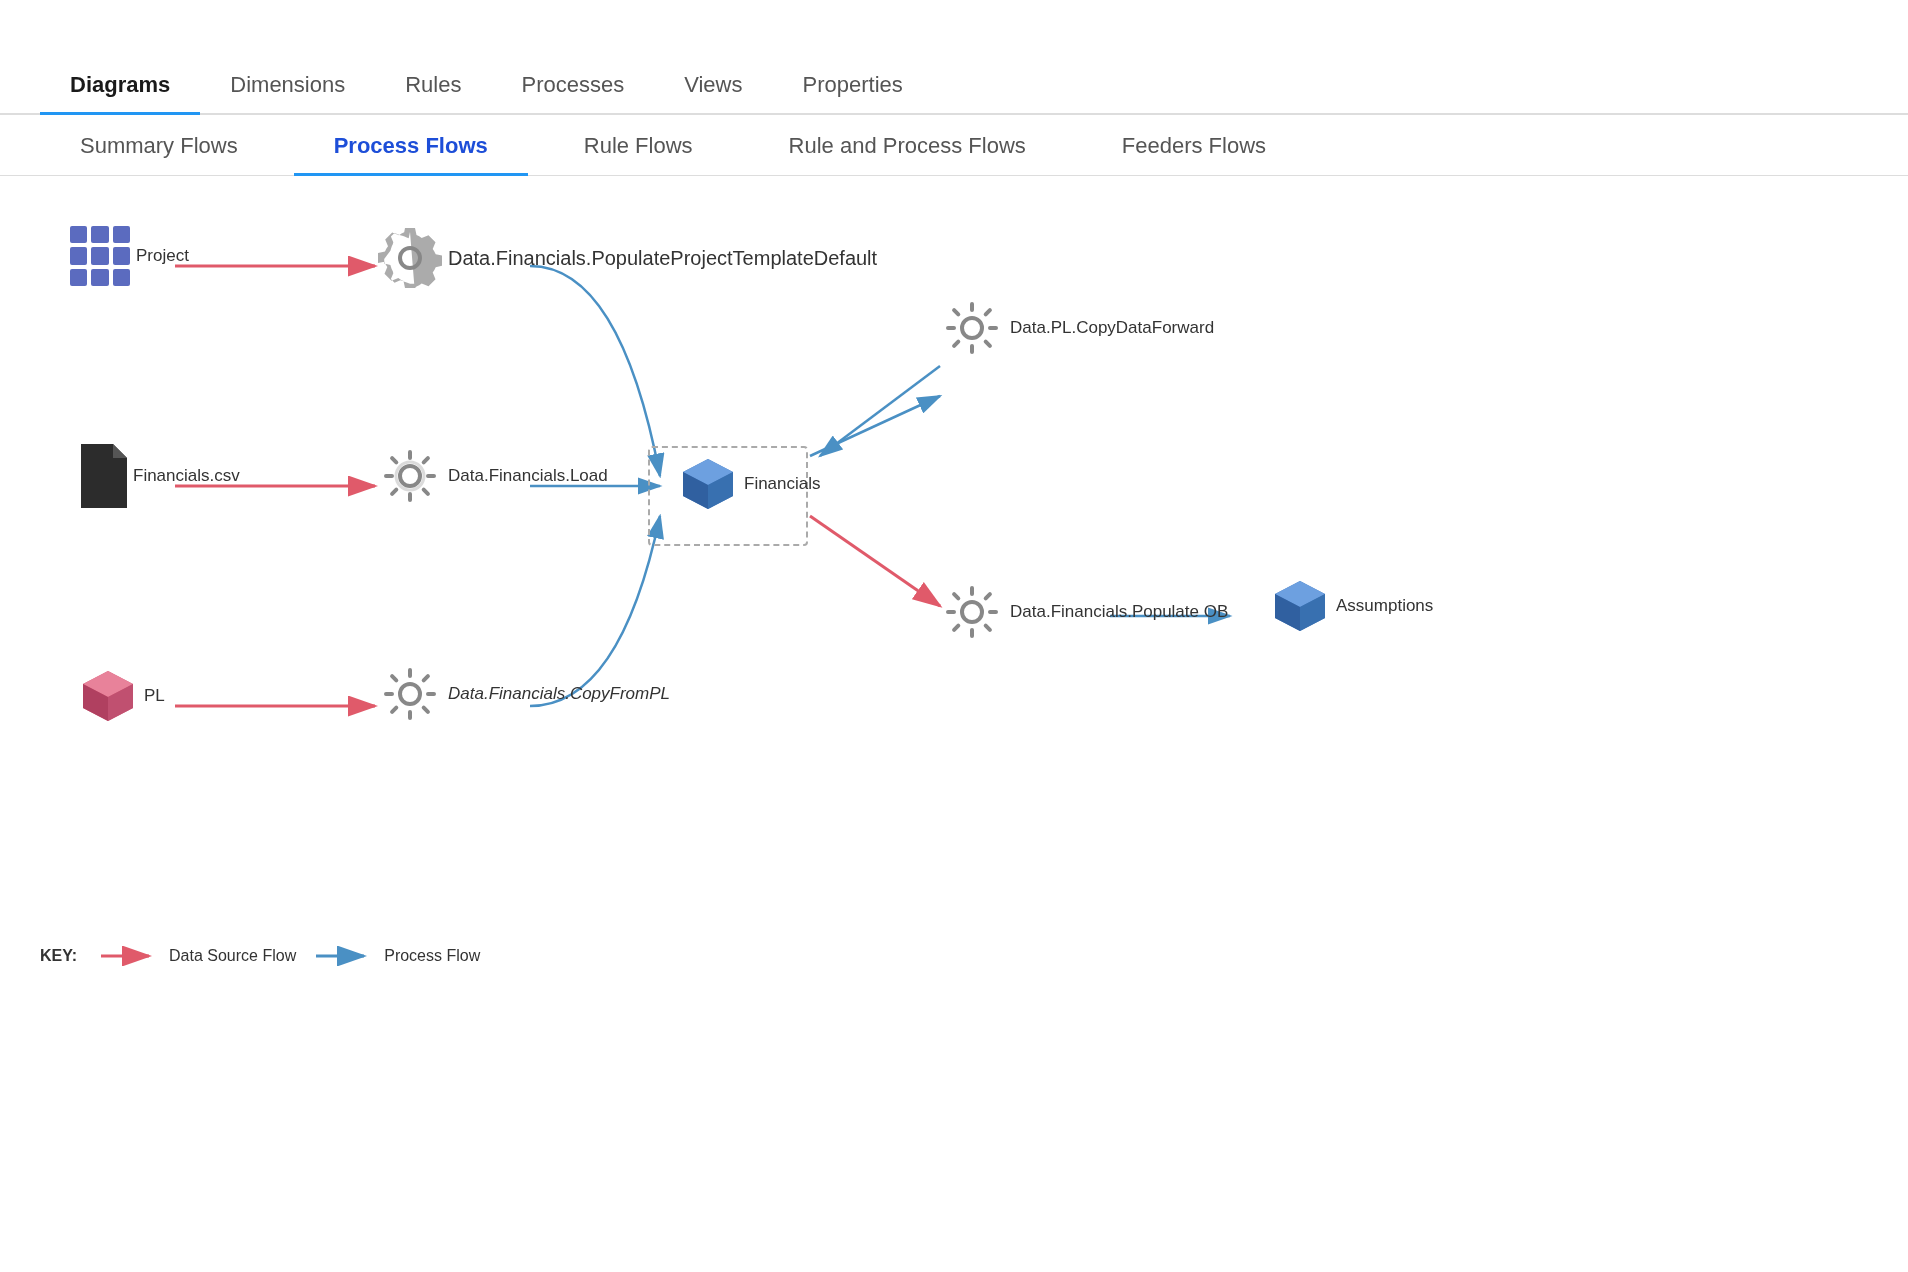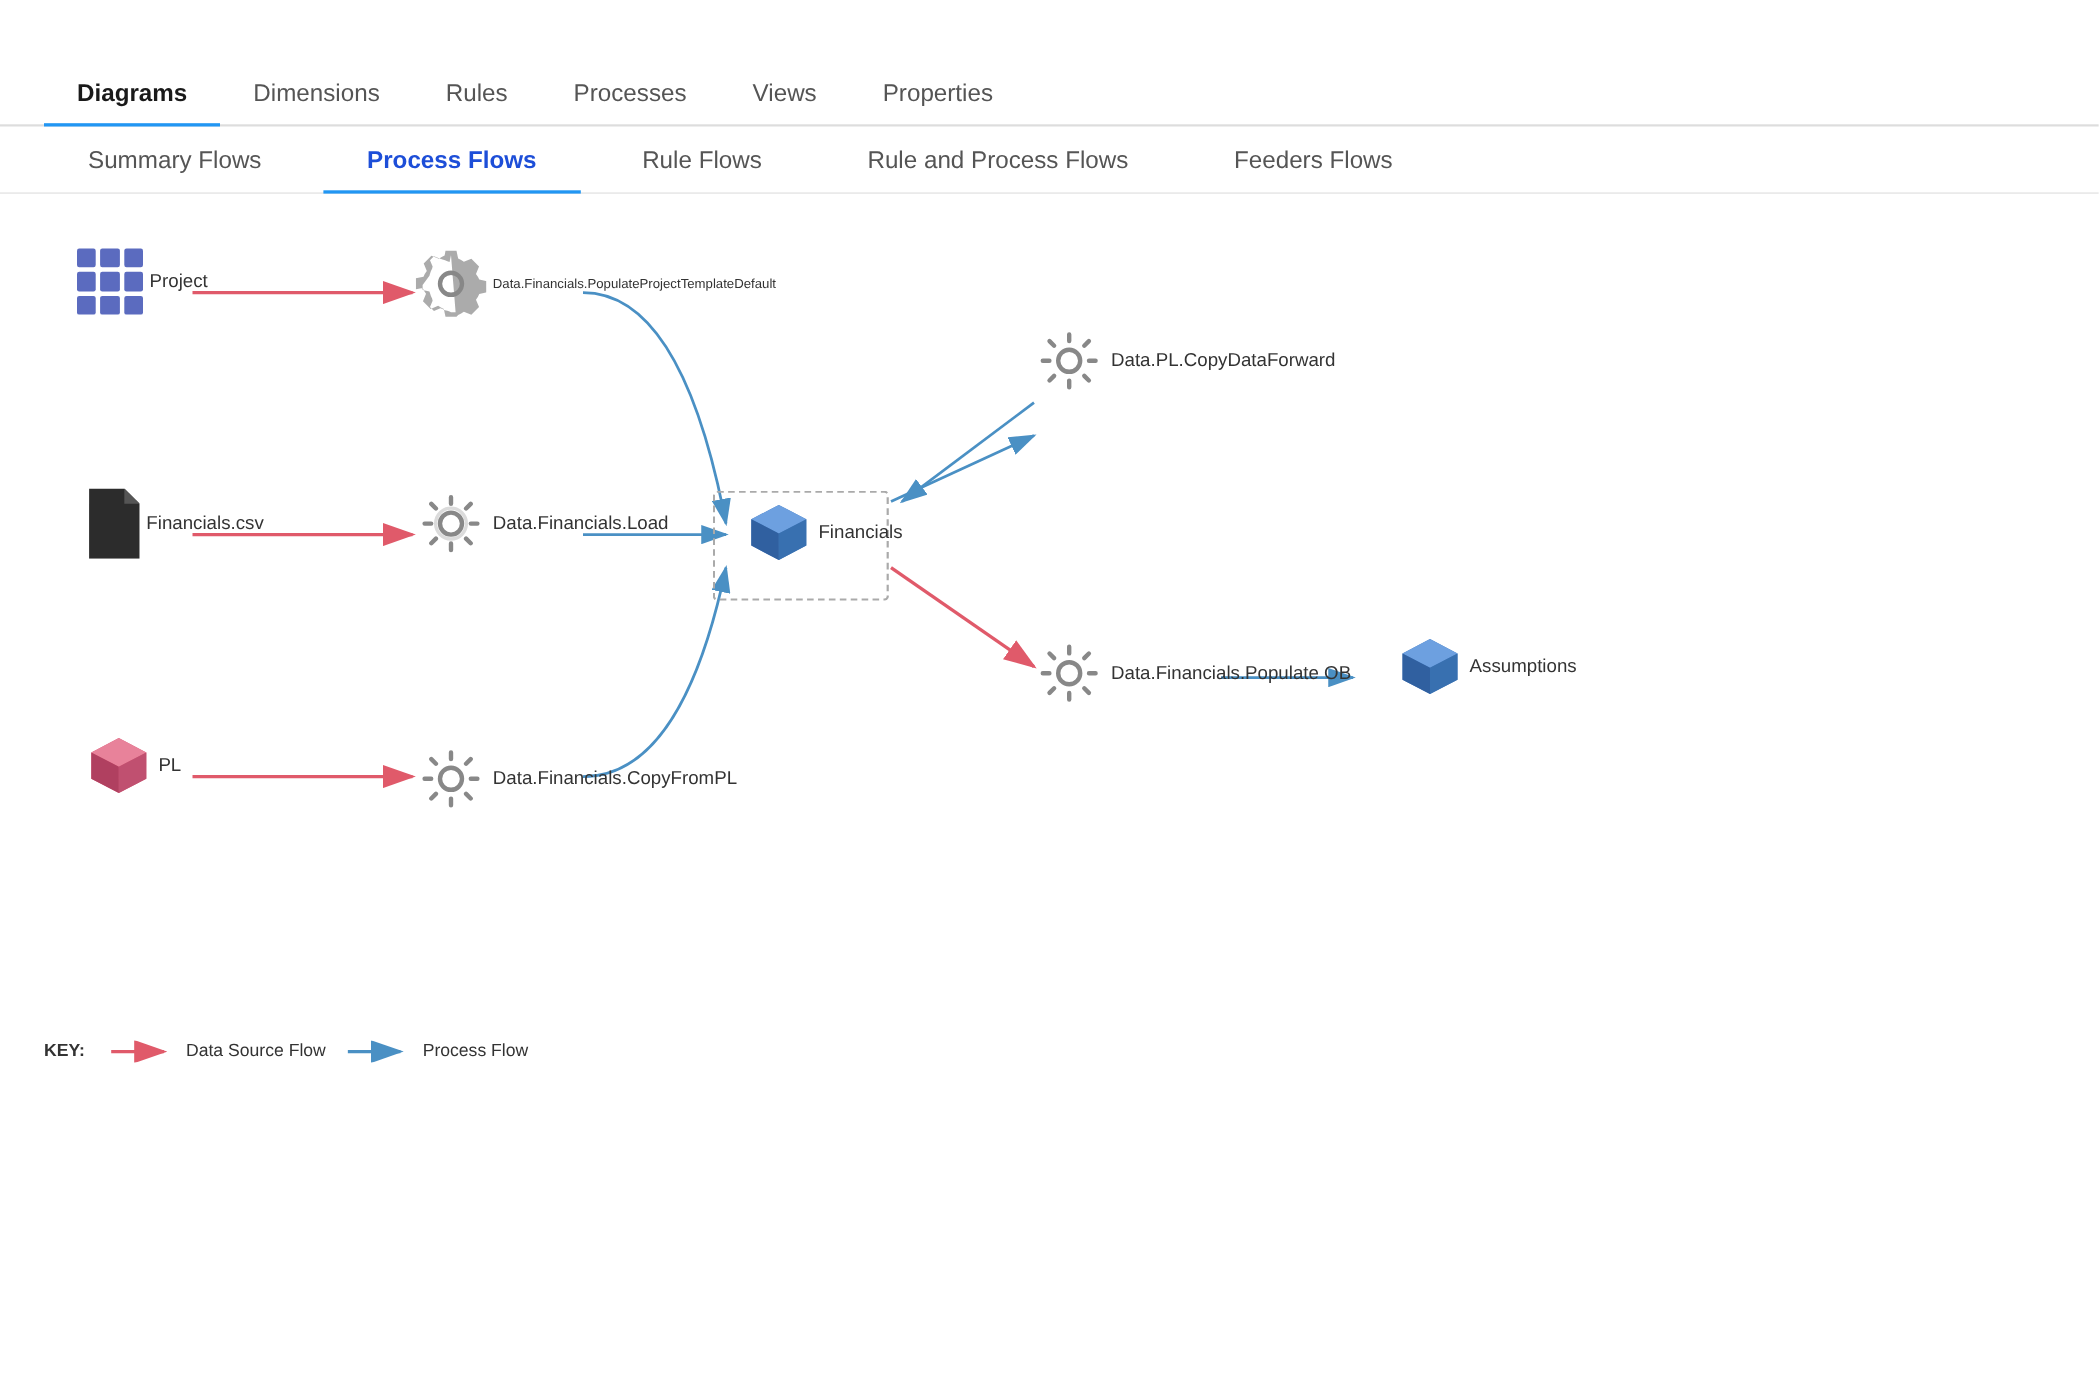--- a/index.html
+++ b/index.html
@@ -243,33 +243,33 @@
       <polygon points="55,18 30,31 30,55 55,42" fill="#c05070"></polygon>
     </svg>
     <div class="node-label">PL</div>
   </div>
 
   <div class="node" style="left:378px; top:50px;">
     <svg class="gear-icon" viewBox="0 0 64 64">
       <path d="M32 20a12 12 0 1 1 0 24 12 12 0 0 1 0-24zm0 4a8 8 0 1 0 0 16 8 8 0 0 0 0-16z" fill="#888"></path>
       <path d="M27 2h10l1.5 7a20 20 0 0 1 5.2 3l6.8-2.8 7 7-2.8 6.8a20 20 0 0 1 3 5.2l7 1.5v10l-7 1.5a20 20 0 0 1-3 5.2l2.8 6.8-7 7-6.8-2.8a20 20 0 0 1-5.2 3L37 62H27l-1.5-7a20 20 0 0 1-5.2-3l-6.8 2.8-7-7 2.8-6.8a20 20 0 0 1-3-5.2L0 37V27l7-1.5a20 20 0 0 1 3-5.2L7.2 13.5l7-7 6.8 2.8a20 20 0 0 1 5.2-3zm5 4H32l-1.3 6.2-2-.6a16 16 0 0 0-4.4-1.8l-2-.5-5.8-2.4-3.6 3.6 2.4 5.8-.5 2a16 16 0 0 0-1.8 4.4l-.6 2L6.2 33v4.6l6.2 1.3.6 2a16 16 0 0 0 1.8 4.4l.5 2-2.4 5.8 3.6 3.6 5.8-2.4 2 .5a16 16 0 0 0 4.4 1.8l2 .6L32 57.8h4.6l-0.4.2z" fill="#888" opacity="0.7"></path>
     </svg>
-    <div class="node-label" style="font-size:12px; max-width:200px; white-space:nowrap;">Data.Financials.PopulateProjectTemplateDefault</div>
+    <div class="node-label" style="font-size:20px; max-width:200px; white-space:nowrap;">Data.Financials.PopulateProjectTemplateDefault</div>
   </div>
 
   <div class="node" style="left:378px; top:268px;">
     <svg class="gear-icon" viewBox="0 0 64 64">
       <circle cx="32" cy="32" r="10" fill="none" stroke="#888" stroke-width="4"></circle>
       <path d="M32 8v6M32 50v6M8 32h6M50 32h6M14.1 14.1l4.2 4.2M45.7 45.7l4.2 4.2M14.1 49.9l4.2-4.2M45.7 18.3l4.2-4.2" stroke="#888" stroke-width="4" stroke-linecap="round"></path>
       <path d="M32 18a14 14 0 1 1 0 28 14 14 0 0 1 0-28z" fill="none" stroke="#888" stroke-width="3" opacity="0.3"></path>
     </svg>
     <div class="node-label">Data.Financials.Load</div>
   </div>
 
-  <div class="node" style="left:378px; top:500px;">
+  <div class="node" style="left:378px; top:486px;font-style:italic;">
     <svg class="gear-icon" viewBox="0 0 64 64">
       <circle cx="32" cy="32" r="10" fill="none" stroke="#888" stroke-width="4"></circle>
       <path d="M32 8v6M32 50v6M8 32h6M50 32h6M14.1 14.1l4.2 4.2M45.7 45.7l4.2 4.2M14.1 49.9l4.2-4.2M45.7 18.3l4.2-4.2" stroke="#888" stroke-width="4" stroke-linecap="round"></path>
     </svg>
     <div class="node-label">Data.Financials.CopyFromPL</div>
   </div>
 
   <div class="dashed-box" style="left:648px; top:270px; width:160px; height:100px;"></div>
 
   <div class="node" style="left:678px; top:278px;">

